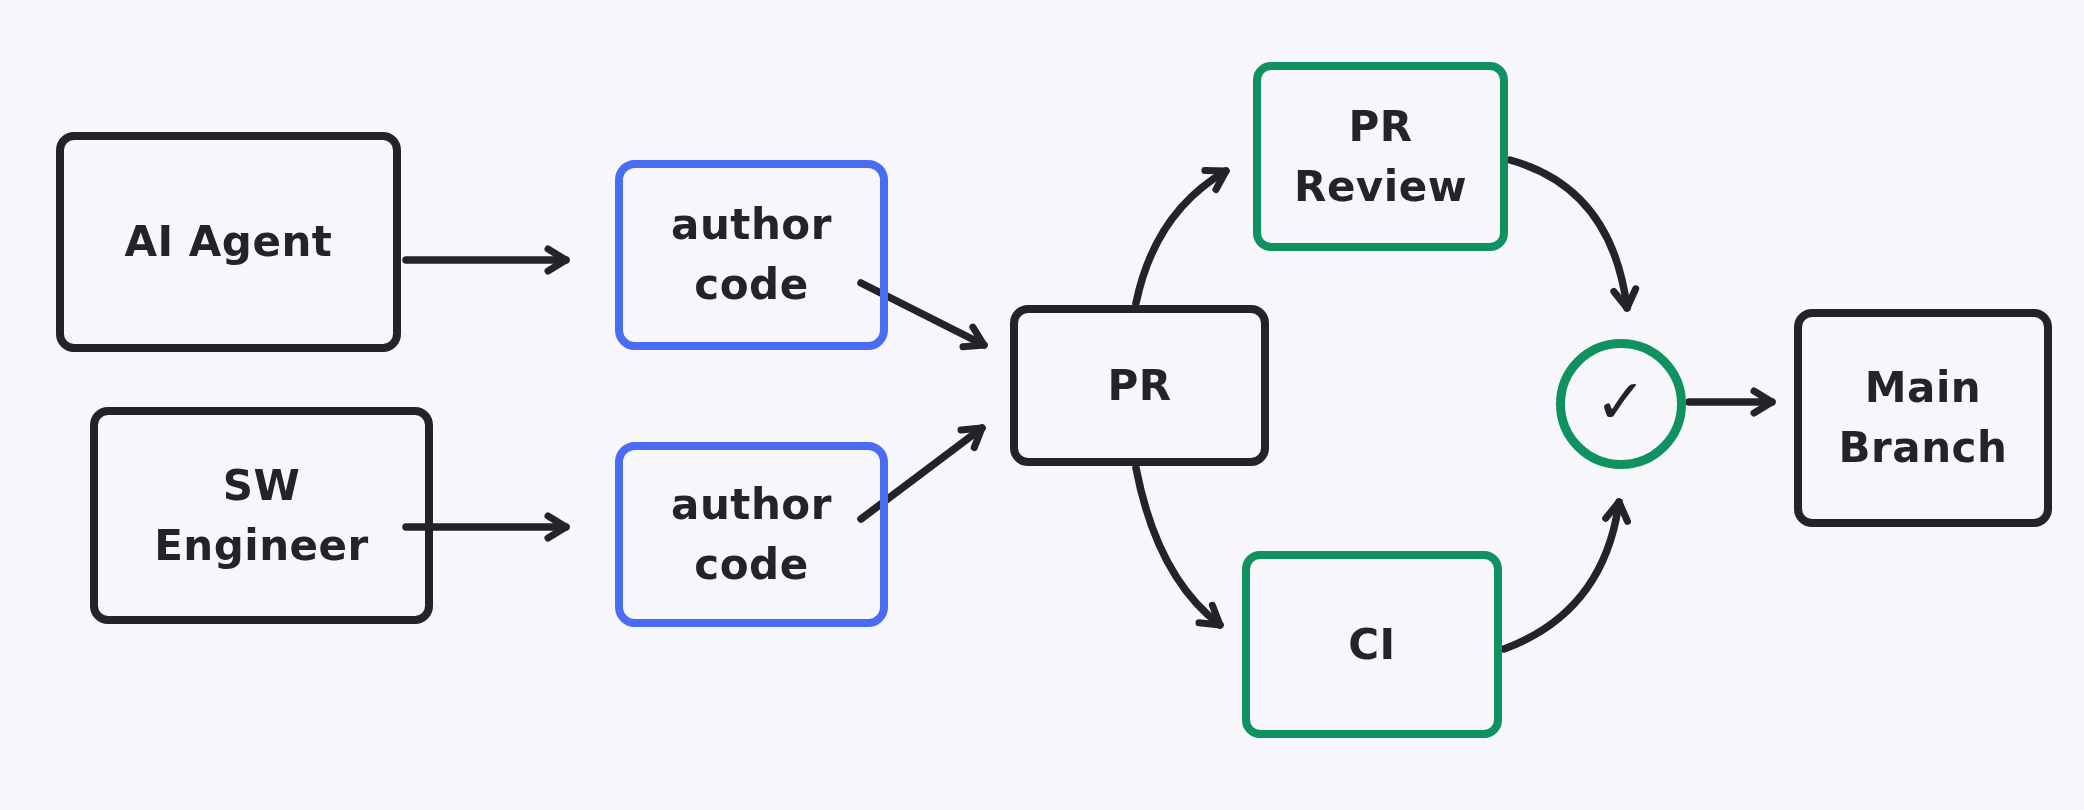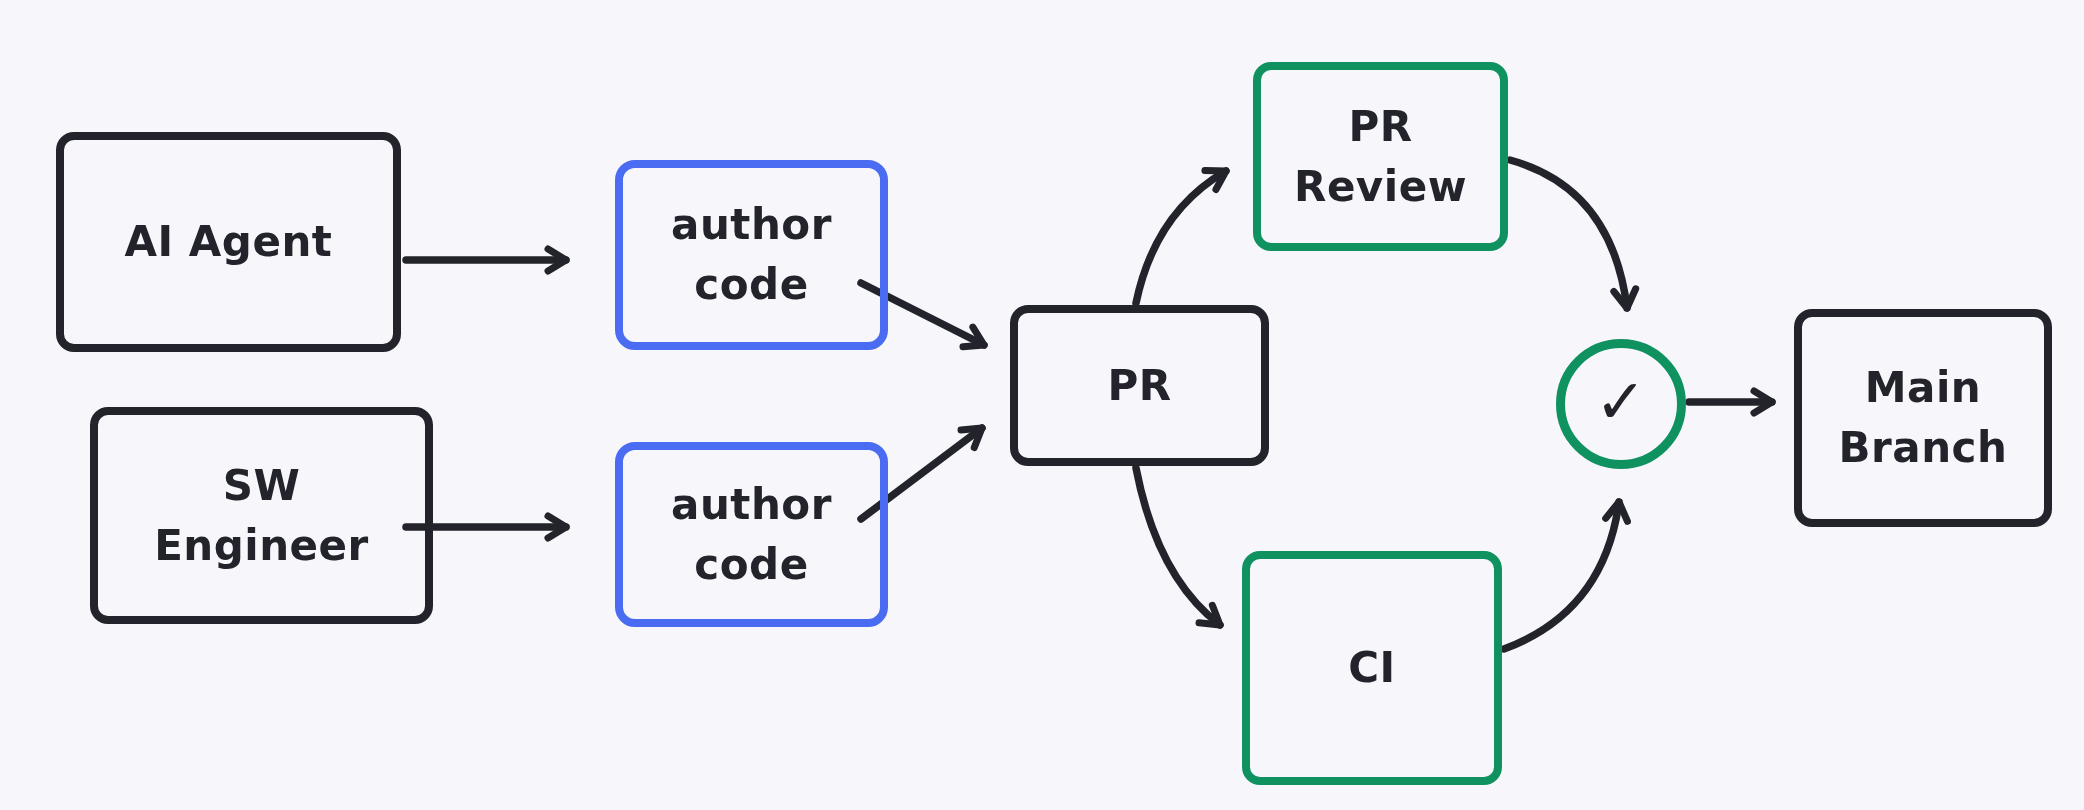--- a/index.html
+++ b/index.html
@@ -54,21 +54,21 @@
     letter-spacing:0.5px;
   }
   .node.blue{border-color:var(--node-stroke-accent-blue);border-radius:20px;margin-left:30px;}
   .node.green{border-color:var(--node-stroke-accent-green);}
   .node-ai-agent{left:56px;top:132px;width:345px;height:220px;}
   .node-sw-engineer{left:58px;top:407px;width:343px;height:217px;margin-left:32px;}
   .node-author-code-top{left:585px;top:160px;width:273px;height:190px;}
   .node-author-code-bottom{left:585px;top:442px;width:273px;height:185px;}
   .node-pr{left:1010px;top:305px;width:259px;height:161px;}
   .node-pr-review{left:1253px;top:62px;width:255px;height:189px;}
-  .node-ci{left:1242px;top:551px;width:260px;height:234px;}
+  .node-ci{left:1242px;top:551px;width:260px;height:187px;}
   .node-main-branch{left:1794px;top:309px;width:258px;height:218px;}
   .node-approval{
     left:1556px;top:339px;width:130px;height:130px;
     border:9px solid var(--node-stroke-accent-green);
     border-radius:50%;
   }
   .check-glyph{
     font-size:62px;
     font-weight:bold;
     color:var(--text);

